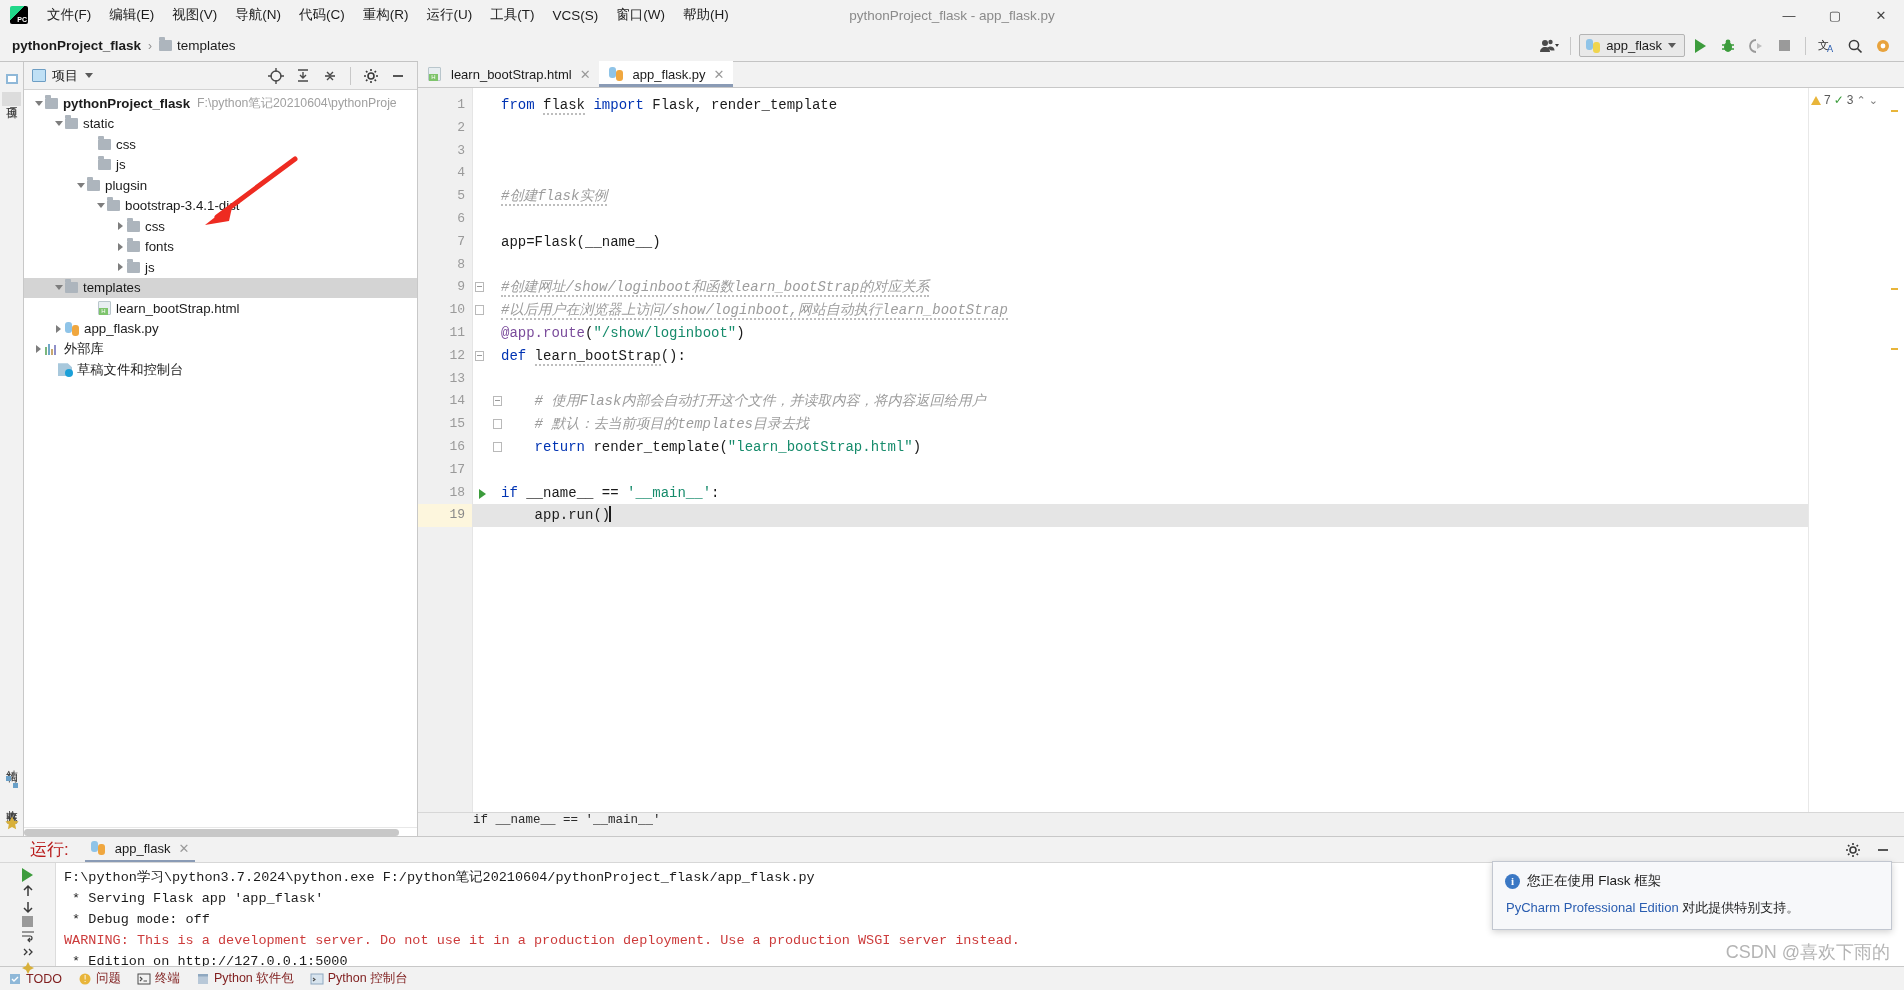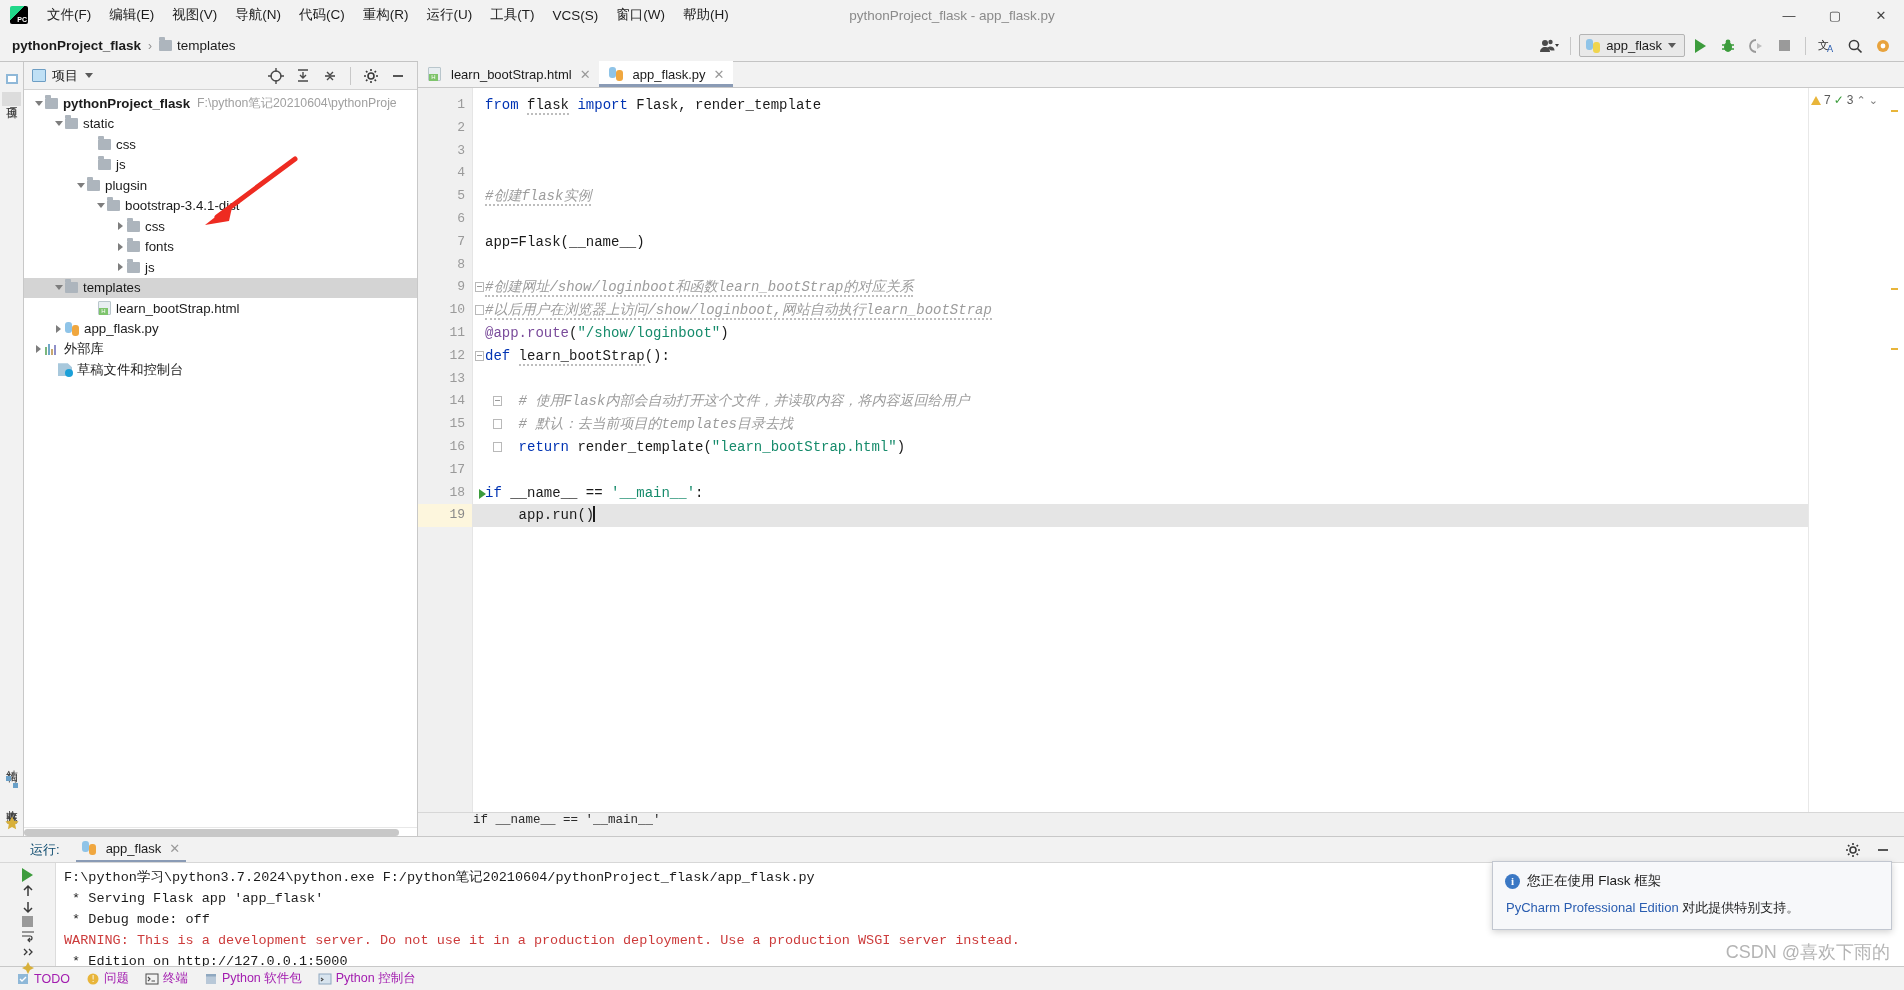--- a/index.html
+++ b/index.html
@@ -160,21 +160,21 @@
   }
   .fold.open::after{content:"";position:absolute;left:1px;top:3px;width:5px;height:1px;background:#9a9a9a;}
   .runmark { position:absolute; right:-14px; top:7px; width:0;height:0;
              border-left:7px solid #3c9c3c;border-top:5px solid transparent;border-bottom:5px solid transparent; }
   .bulb { position:absolute; right:-16px; top:5px; font-size:12px; color:#e8b53a; }
 
   .codearea {
     flex: 1 1 auto; position: relative; padding-top: 6px; min-width:0;
     font-family: "Liberation Mono", monospace; font-size: 14px; overflow: hidden;
   }
-  .cline { height: 22.8px; line-height: 22.8px; padding-left: 12px; white-space: pre; }
+  .cline { height: 22.8px; line-height: 22.8px; padding-left: 28px; white-space: pre; }
   .cline.cur { background: #e5e5e5; }
   .k { color: #0033b3; font-weight: normal; }
   .s { color: #168b6b; }
   .cm { color: #9c9c9c; font-style: italic; }
   .dec { color: #7a4b9b; }
   .fn { color: #1b1b1b; }
   .plain { color: #1b1b1b; }
   .squig { border-bottom: 2px dotted #bdbdbd; }
   .caret { display:inline-block; width:1.5px; height:16px; background:#1b1b1b; vertical-align:-3px; margin:0 -1px;}
 
@@ -197,21 +197,21 @@
     font-family: "Liberation Mono", monospace; flex: 0 0 24px;
   }
 
   
   .runpanel { height: 130px; display: flex; flex-direction: column; background: #fff;
               border-top: 1px solid #c8c8c8; flex: 0 0 130px; }
   .run-header {
     height: 26px; display: flex; align-items: center; background: #f2f2f2;
     border-bottom: 1px solid #d7d7d7; padding-left: 30px; flex: 0 0 26px;
   }
-  .run-label { font-size: 13px; color: #0c4a6e; margin-right: 16px; }
+  .run-label { font-size: 17px; color: #b91c1c; margin-right: 16px; }
   .run-tab { display: flex; align-items: center; gap: 5px; font-size: 13px; color: #1b1b1b;
              border-bottom: 2px solid #8a9bb5; padding: 3px 6px 4px 6px; }
   .run-hdr-right { margin-left: auto; display:flex; align-items:center; gap:4px; padding-right: 8px;}
 
   .run-body { flex: 1 1 auto; display: flex; min-height: 0; position: relative; }
   .run-side {
     width: 56px; flex: 0 0 56px; background: #f2f2f2; border-right: 1px solid #dcdcdc;
     display: flex; flex-direction: column; align-items: center; padding-top: 5px; gap: 2px;
   }
   .rs-btn { width: 24px; height: 22px; display:flex; align-items:center; justify-content:center; cursor:default; }
@@ -235,22 +235,22 @@
     font-size: 11px; font-weight: bold; display:flex; align-items:center; justify-content:center;
     font-family: "Liberation Serif", serif; flex:0 0 15px;
   }
   .notif-title { font-size: 13.5px; color: #1b1b1b; }
   .notif-body { margin-top: 9px; font-size: 13px; color: #1b1b1b; padding-left: 1px;}
   .notif-body a { color: #2a5db0; text-decoration: none; }
 
   
   .statusbar {
     height: 24px; background: #f2f2f2; border-top: 1px solid #c8c8c8;
-    display: flex; align-items: center; padding-left: 16px; gap: 16px;
-    font-size: 12.5px; color: #a21caf; flex: 0 0 24px;
+    display: flex; align-items: center; padding-left: 8px; gap: 16px;
+    font-size: 12.5px; color: #7f1d1d; flex: 0 0 24px;
   }
   .sb-item { display: flex; align-items: center; gap: 4px; cursor: default; }
   .watermark {
     position: absolute; right: 14px; bottom: 26px; font-size: 18px; color: #b4b4b4; z-index: 25;
   }
 
   
   .redarrow { position: absolute; left: 195px; top: 155px; z-index: 30; pointer-events: none; }
   .ico-svg { display:block; }
 </style>

